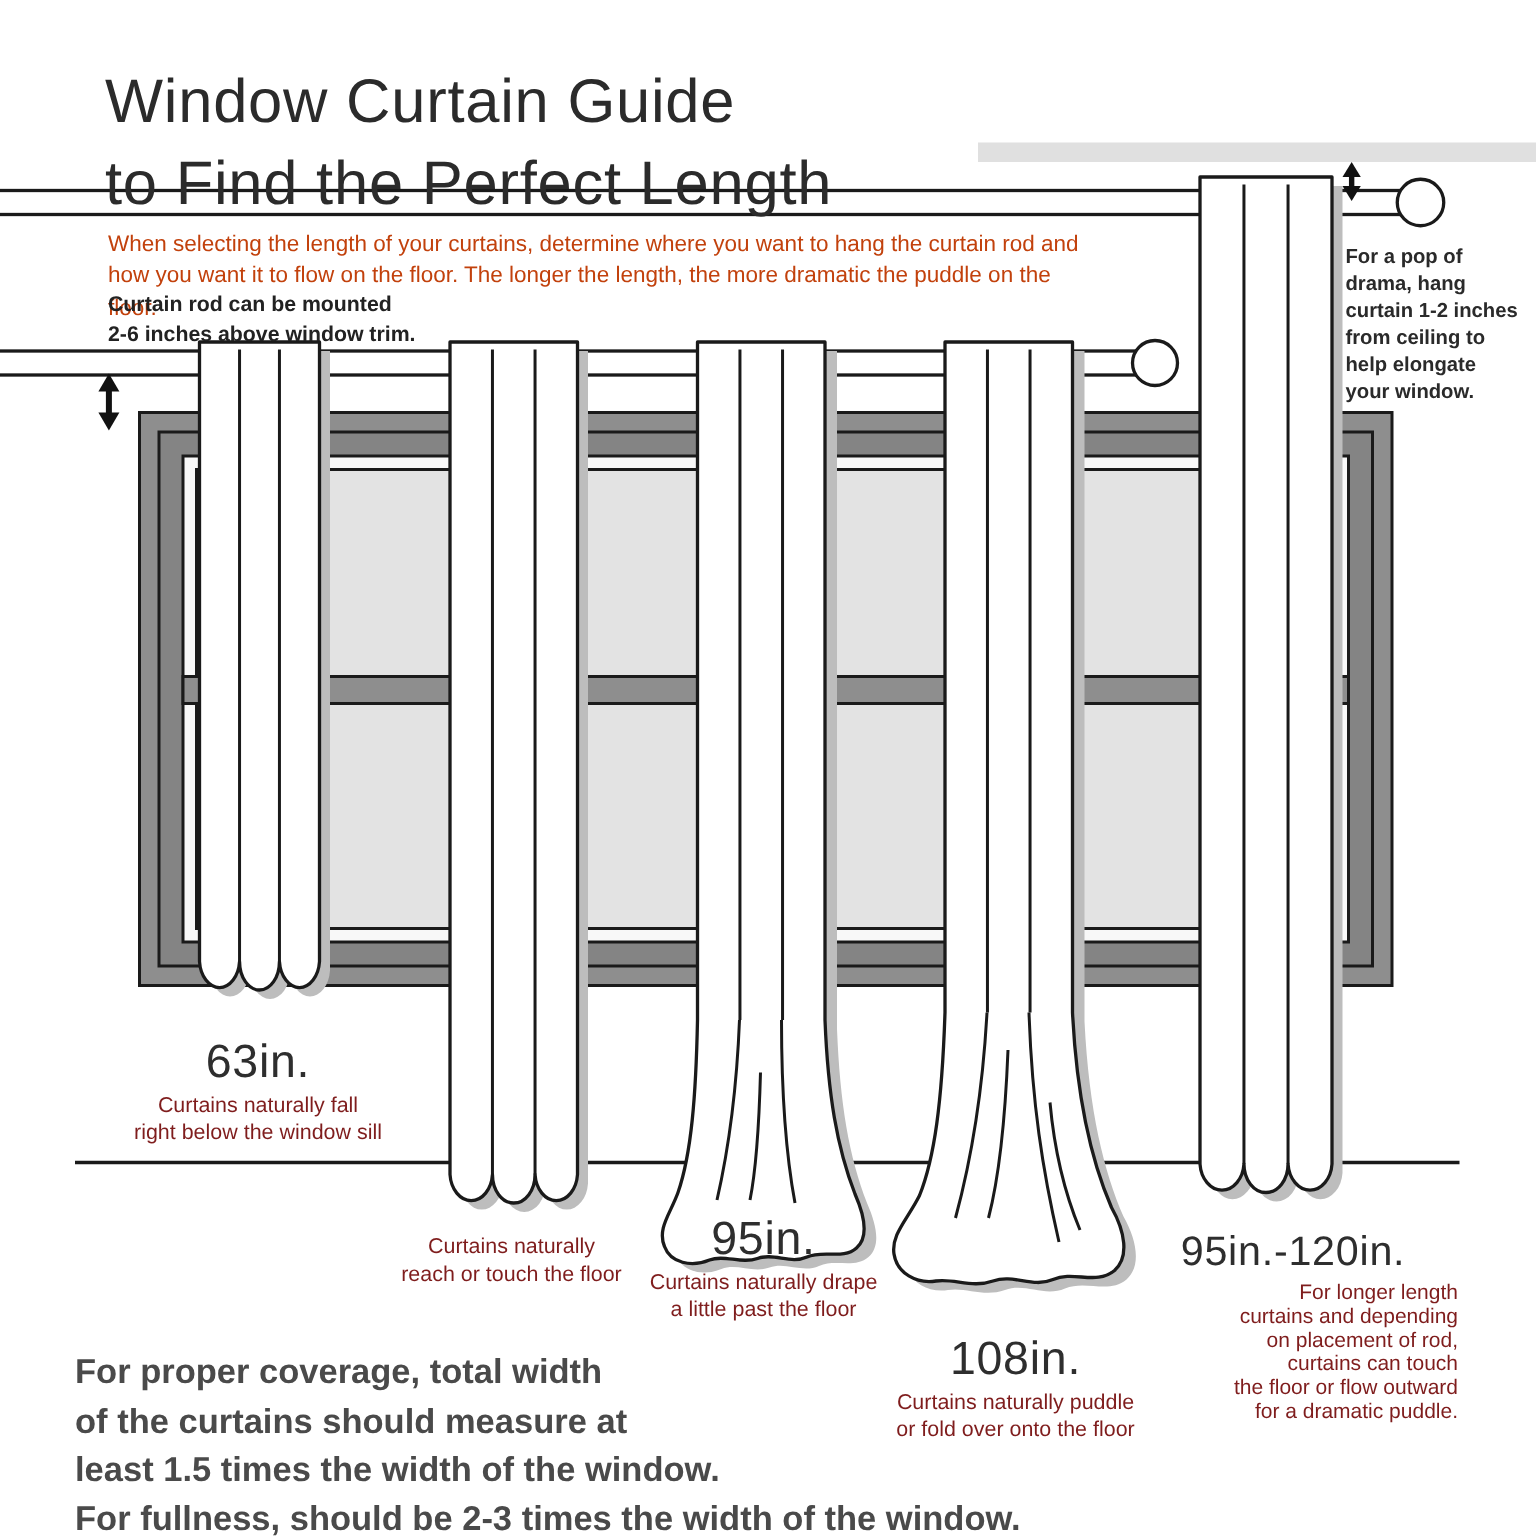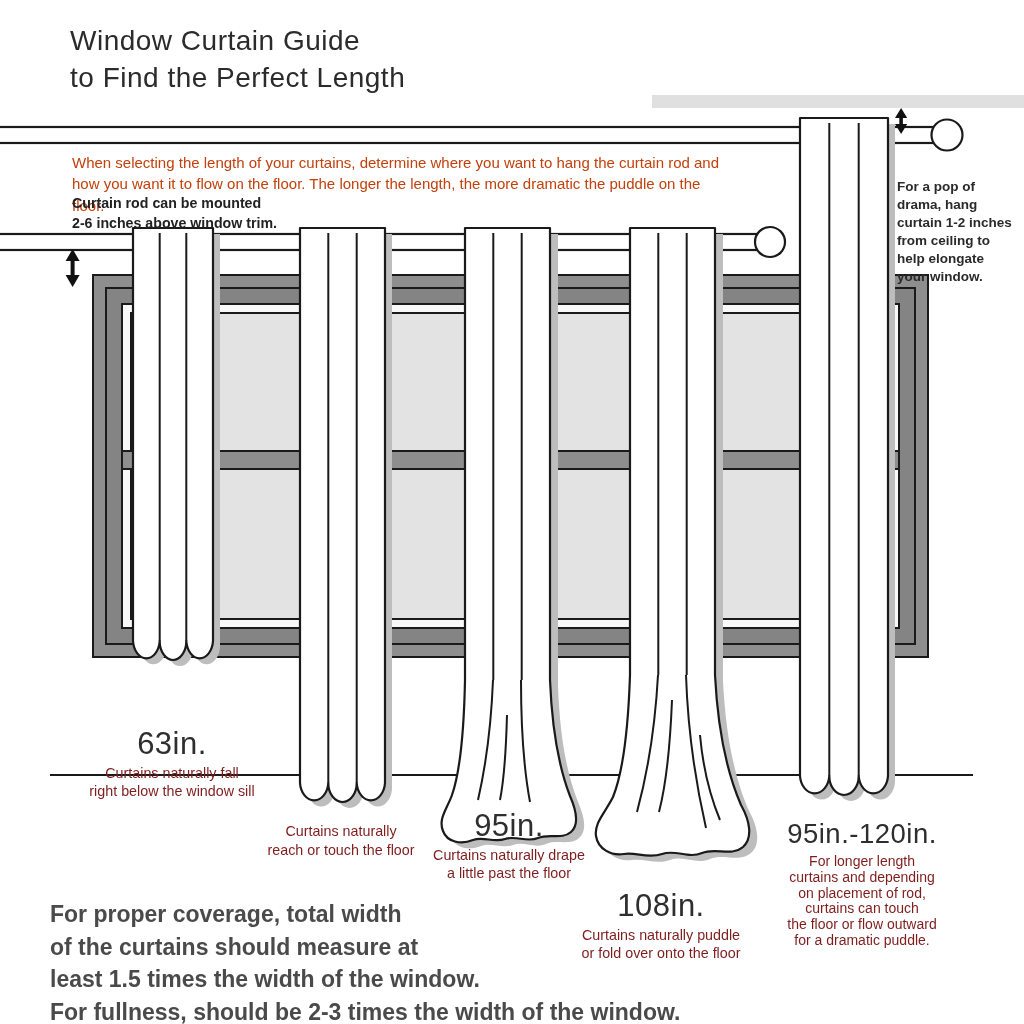--- a/index.html
+++ b/index.html
@@ -2,34 +2,34 @@
 <html><head>
 <meta charset="utf-8">
 <style>
   html,body{margin:0;padding:0;background:#ffffff;}
   body{width:1024px;height:1024px;position:relative;overflow:hidden;
        font-family:"Liberation Sans",sans-serif;color:#2e2e2e;}
   .abs{position:absolute;}
   .pre{white-space:pre-line;}
   #diagram{position:absolute;left:0;top:0;z-index:1;}
   .txt{z-index:2;}
-  #title{left:70px;top:22px;font-size:28px;line-height:1.33;color:#2b2b2b;letter-spacing:.5px;}
+  #title{left:70px;top:40px;font-size:41px;line-height:1.33;color:#2b2b2b;letter-spacing:.5px;}
   #intro{left:72px;top:152px;font-size:15px;line-height:1.42;color:#c2410c;width:660px;}
   #rod-note{left:72px;top:194px;font-size:14.2px;line-height:1.38;font-weight:bold;color:#222;}
-  #ceiling-note{left:897px;top:178px;width:126px;font-size:13.5px;line-height:1.33;font-weight:bold;color:#2a2a2a;}
+  #ceiling-note{left:897px;top:162px;width:126px;font-size:13.5px;line-height:1.33;font-weight:bold;color:#2a2a2a;}
   .curtain-label{text-align:center;}
   .curtain-label .len{font-size:31px;color:#2e2e2e;line-height:1.15;letter-spacing:.5px;}
   .curtain-label .desc{font-size:14.3px;line-height:1.3;color:#7f1d1d;margin-top:2px;}
-  #label-63{left:62px;top:690px;width:220px;margin-top:36px;}
+  #label-63{left:62px;top:690px;width:220px;}
   #label-84{left:241px;top:820px;width:200px;}
   #label-95{left:409px;top:808px;width:200px;}
-  #label-108{left:551px;top:888px;width:220px;}
+  #label-108{left:567px;top:888px;width:220px;}
   #label-tall{left:752px;top:818px;width:220px;}
   #label-tall .len{font-size:27.5px;}
-  #label-tall .desc{line-height:1.14;font-size:14px;margin-top:4px;}
+  #label-tall .desc{line-height:1.14;font-size:14px;margin-top:4px;text-align:right;}
   #footer{left:50px;top:898px;font-size:23px;font-weight:600;color:#4a4a4a;line-height:1.42;width:640px;}
 </style>
 </head>
 <body>
 
 <div id="diagram">
 <svg width="1024" height="1024" viewBox="0 0 1024 1024" xmlns="http://www.w3.org/2000/svg">
 
   <rect x="652" y="95" width="372" height="13" fill="#e0e0e0"></rect>
 

